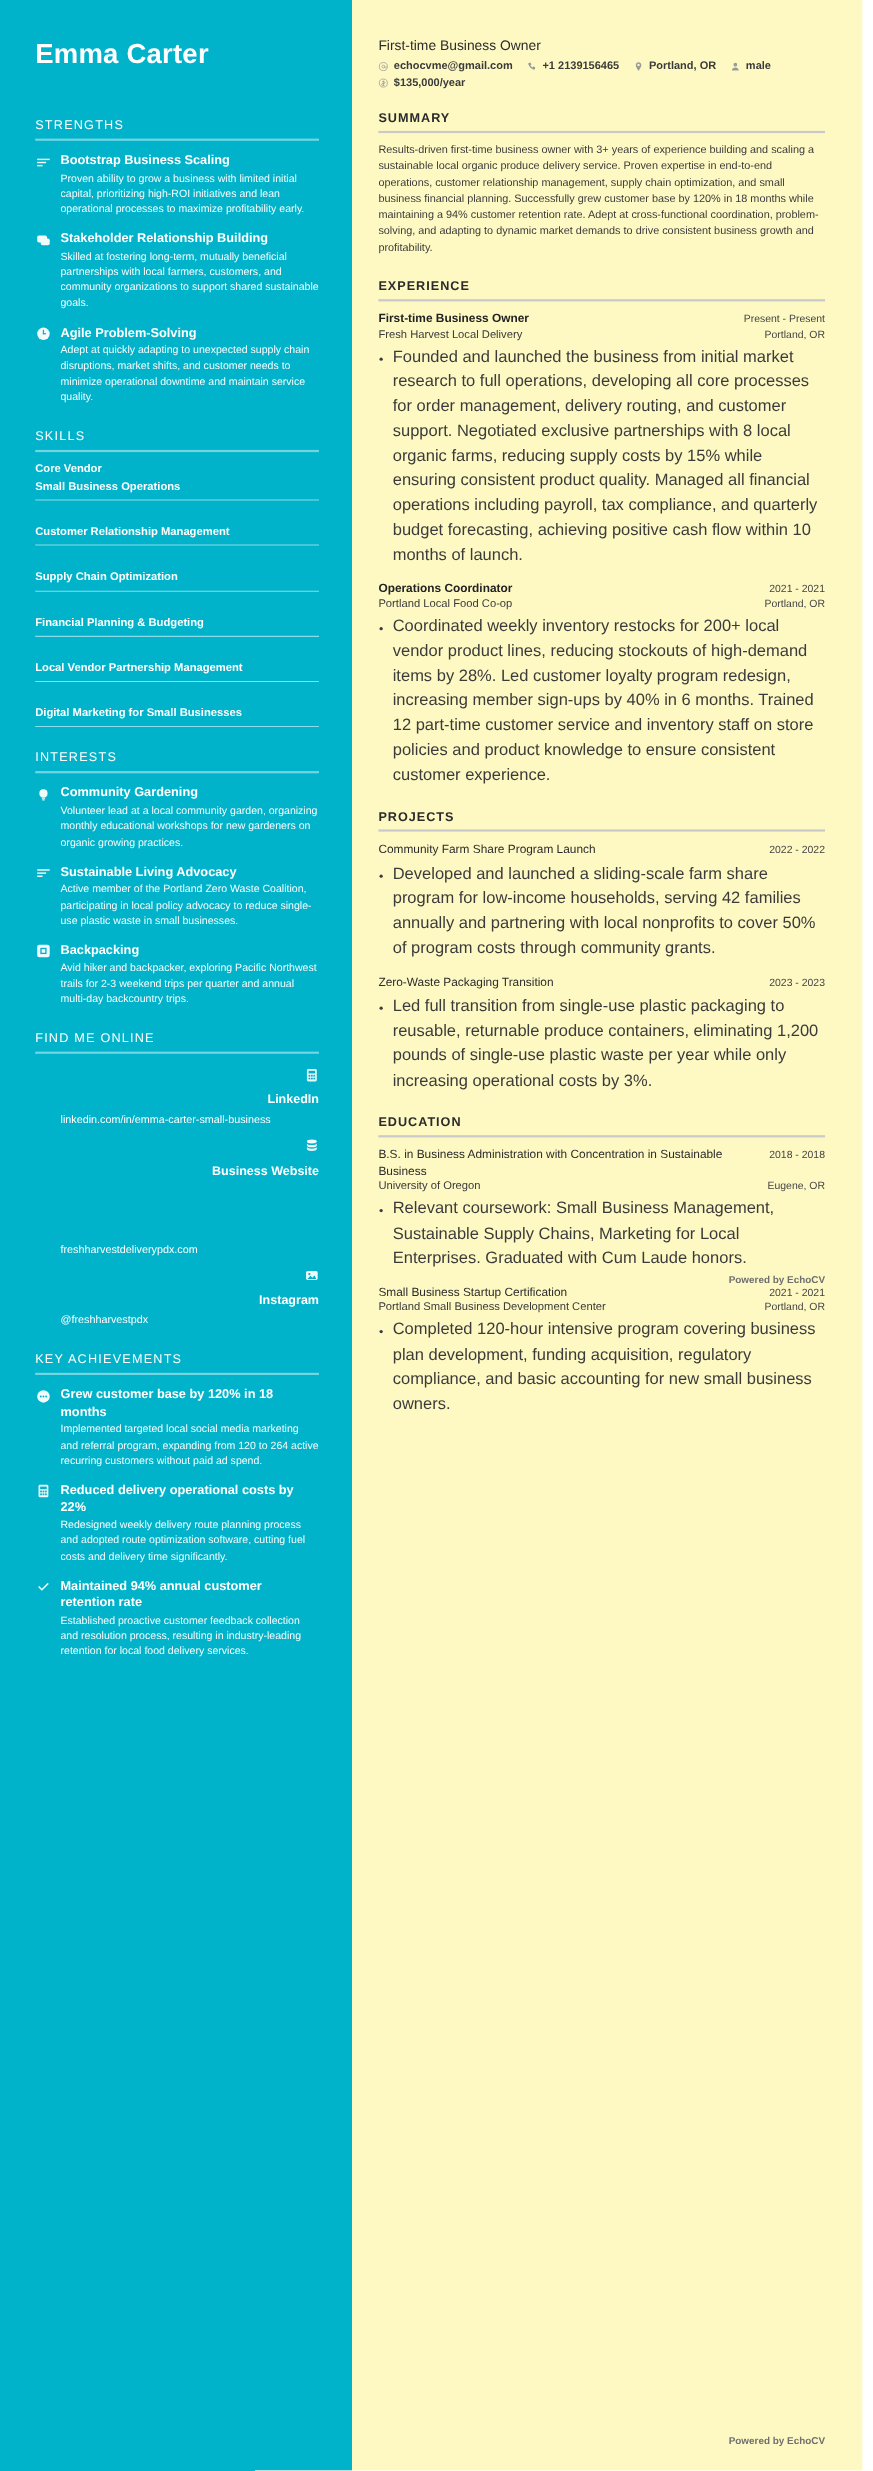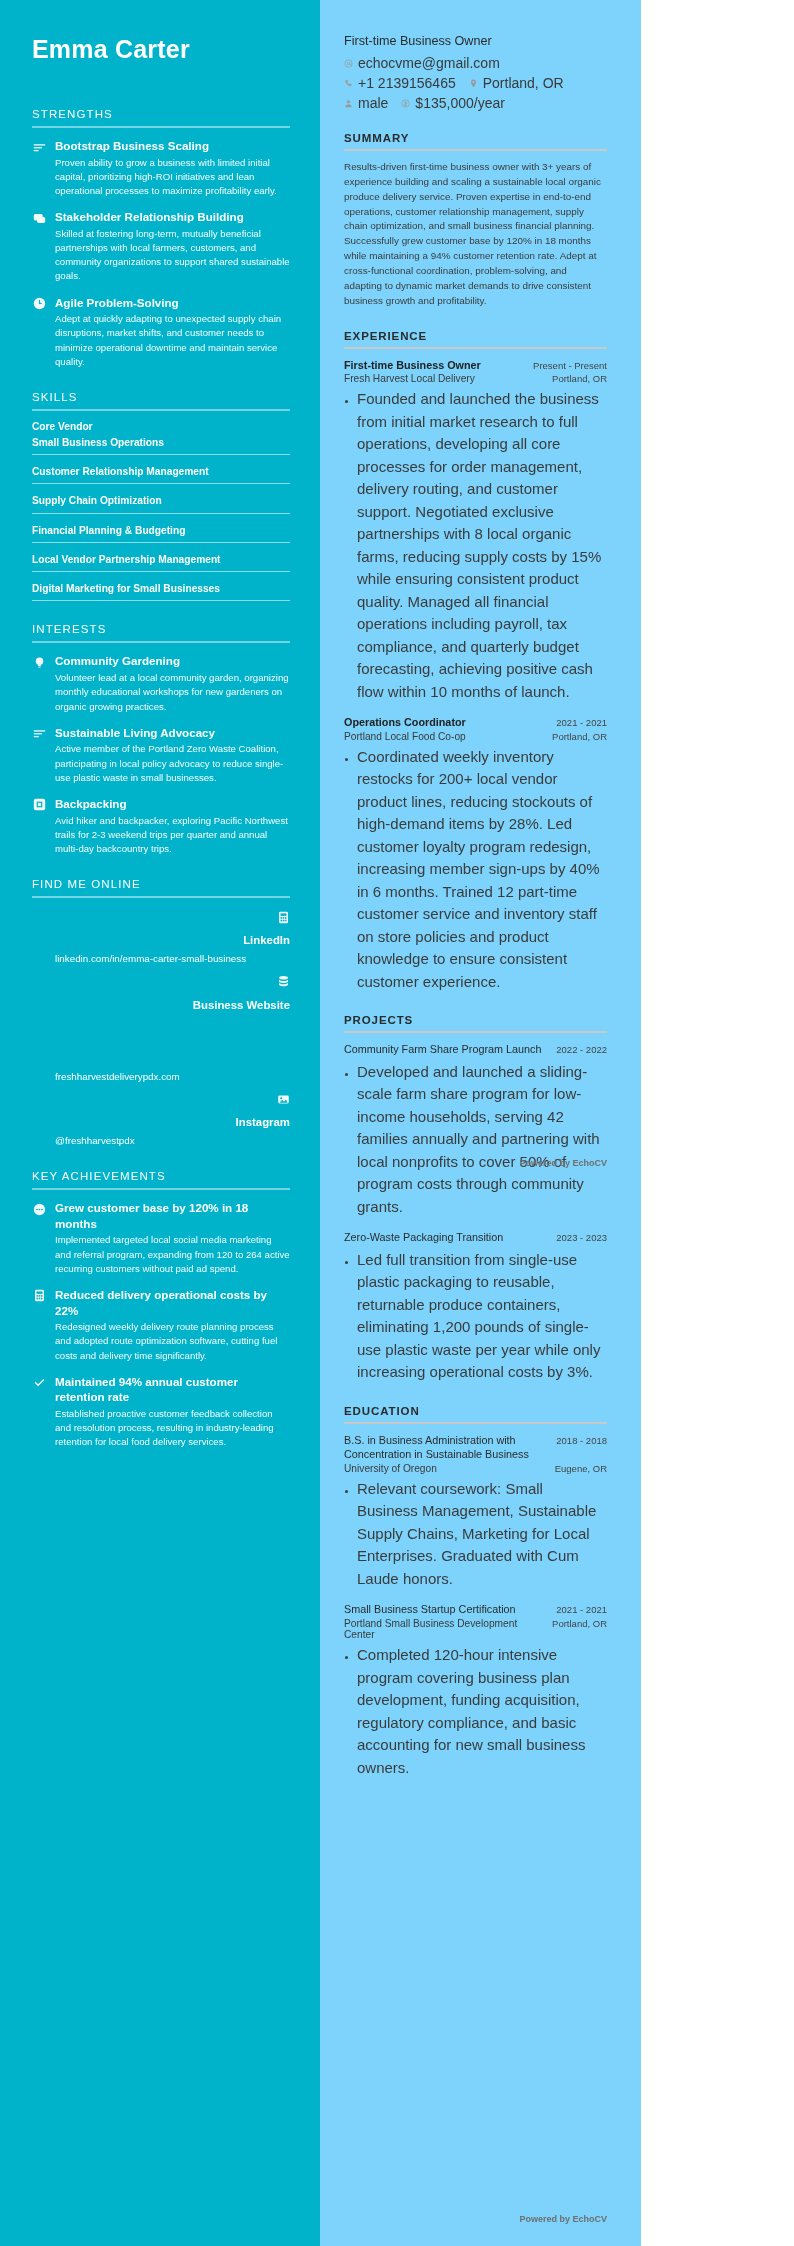--- a/index.html
+++ b/index.html
@@ -4,23 +4,23 @@
 <style>
   * { box-sizing: border-box; margin: 0; padding: 0; }
   html, body {
     width: 794px;
     background: #ffffff;
     font-family: "Liberation Sans", sans-serif;
     -webkit-font-smoothing: antialiased;
   }
   .page {
     position: relative;
-    width: 641px;
+    width: 784px;
     min-height: 2246px;
-    background: #7dd3fc;
+    background: #fef9c3;
     display: flex;
     align-items: stretch;
   }
 
   
   .sidebar {
     width: 320px;
     background: #00b3ca;
     color: #ffffff;
     padding: 34px 30px 40px 32px;
@@ -79,21 +79,21 @@
     font-weight: bold;
     color: #ffffff;
     margin-bottom: 4px;
   }
   .skill-item {
     font-size: 10.2px;
     font-weight: bold;
     color: #ffffff;
     padding-bottom: 5px;
     border-bottom: 1px solid rgba(255,255,255,0.55);
-    margin-bottom: 10px;
+    margin-bottom: 22px;
     line-height: 1.3;
   }
   .skill-item:last-child { margin-bottom: 0; }
 
   
   .link-row { display: flex; gap: 9px; align-items: flex-end; margin-bottom: 3px; flex-direction: column; }
   .link-name { font-size: 11.4px; font-weight: bold; color: #fff; line-height: 1.4; }
   .link-val {
     font-size: 9.8px; color: #ffffff; line-height: 1.4;
     margin-left: 23px; margin-bottom: 7px; word-break: break-word;
@@ -115,22 +115,22 @@
   }
   .contact-line {
     display: flex;
     flex-wrap: wrap;
     align-items: center;
     gap: 4px 13px;
     margin-bottom: 4px;
   }
   .contact-item { display: flex; align-items: center; gap: 5px; }
   .contact-item span.txt {
-    font-size: 14px;
-    font-weight: normal;
+    font-size: 10px;
+    font-weight: bold;
     color: #3a3a3a;
   }
   .cicon { width: 9px; height: 9px; display: block; }
   .cicon svg { width: 9px; height: 9px; display: block; fill: #9a9a9a; }
 
   .section { margin-top: 21px; }
   .sec-title {
     font-size: 11.5px;
     letter-spacing: 0.9px;
     color: #2b2b2b;

